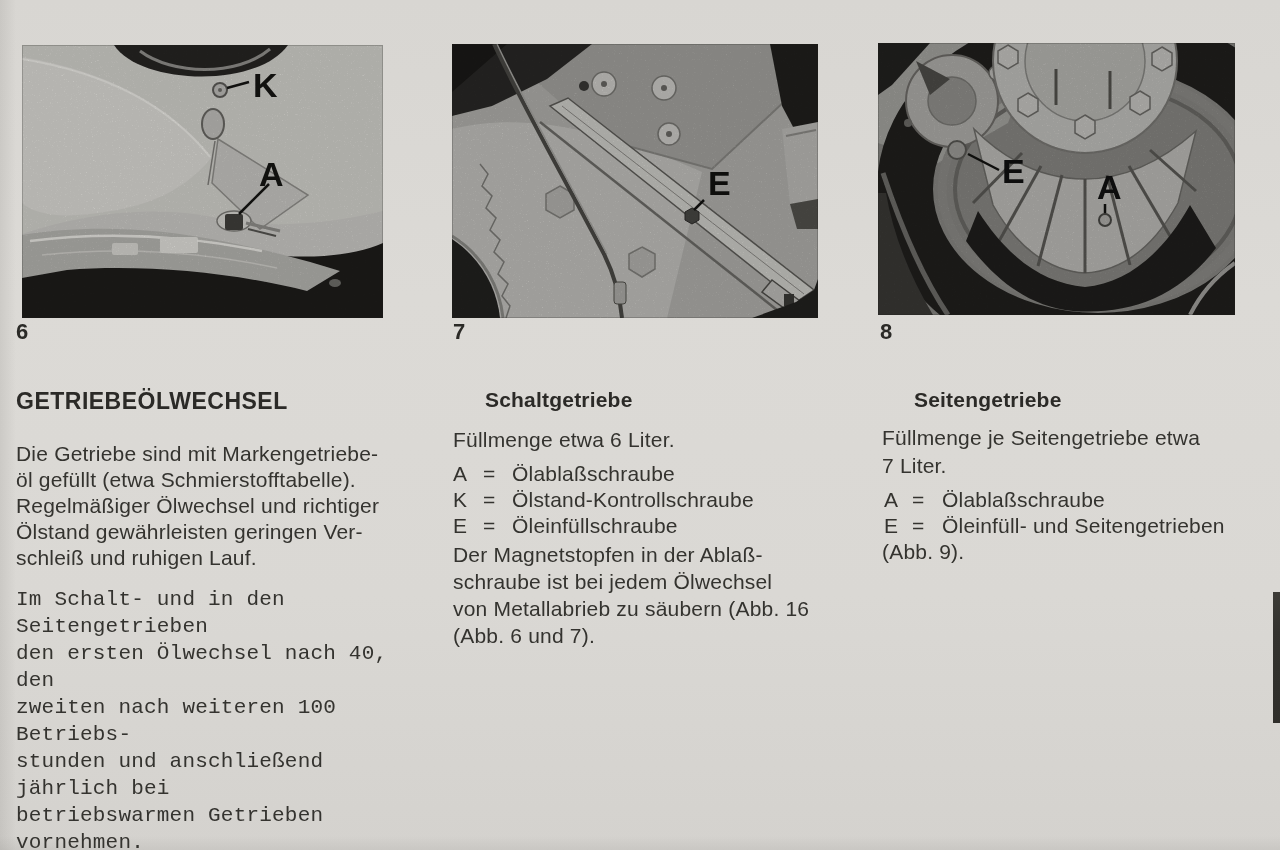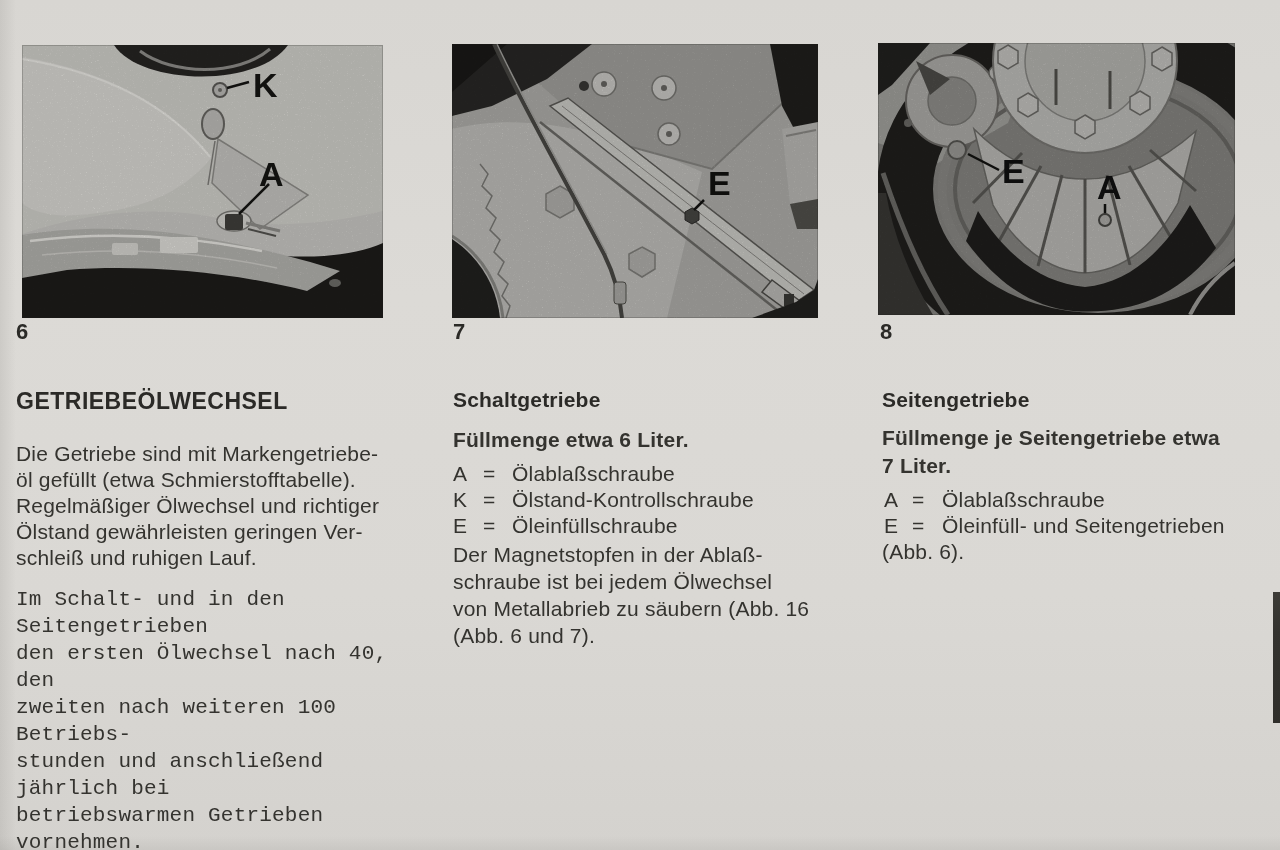--- a/index.html
+++ b/index.html
@@ -33,28 +33,28 @@
     position:absolute;
     font-size:22px;font-weight:bold;color:#2b2a27;line-height:22px;
   }
   .col{position:absolute;color:#34332f;}
   .col-heading{
     position:absolute;
     font-weight:bold;color:#2b2a27;
     white-space:nowrap;
   }
   .h-main{font-size:23px;letter-spacing:.5px;text-align:right;}
-  .h-sub{font-size:21px;letter-spacing:.2px;}
+  .h-sub{font-size:21px;letter-spacing:.2px;margin-left:32px;}
   .para{
     position:absolute;
     font-size:21px;line-height:26px;letter-spacing:.2px;
     white-space:pre-line;color:#34332f;
   }
   .para.lh27{line-height:27px;}
-  .fillq{line-height:28px;font-weight:bold;}
+  .fillq{line-height:28px;}
   .legend{position:absolute;}
   .legend-row{display:flex;font-size:21px;line-height:26px;letter-spacing:.2px;}
   .legend-letter{width:30px;flex:none;}
   .legend-eq{width:29px;flex:none;}
   .legend-term{white-space:nowrap;}
   .note{white-space:nowrap;}
   svg text{font-family:"Liberation Sans","DejaVu Sans",sans-serif;}
 </style>
 </head>
 <body>
@@ -256,20 +256,20 @@
         <span class="legend-letter" style="width:28px;">A</span>
         <span class="legend-eq" style="width:30px;">=</span>
         <span class="legend-term">Ölablaßschraube</span>
       </div>
       <div class="legend-row">
         <span class="legend-letter" style="width:28px;">E</span>
         <span class="legend-eq" style="width:30px;">=</span>
         <span class="legend-term">Öleinfüll- und Seitengetrieben</span>
       </div>
     </div>
-    <div class="para note" style="left:0;top:539px;width:390px;">(Abb. 6).</div>
+    <div class="para note" style="left:0;top:539px;width:390px;">(Abb. 9).</div>
   </div>
 
   <div class="edge-left"></div>
   <div class="edge-bottom"></div>
   <div class="edge-bar"></div>
 
 </div>
 
 </body></html>

